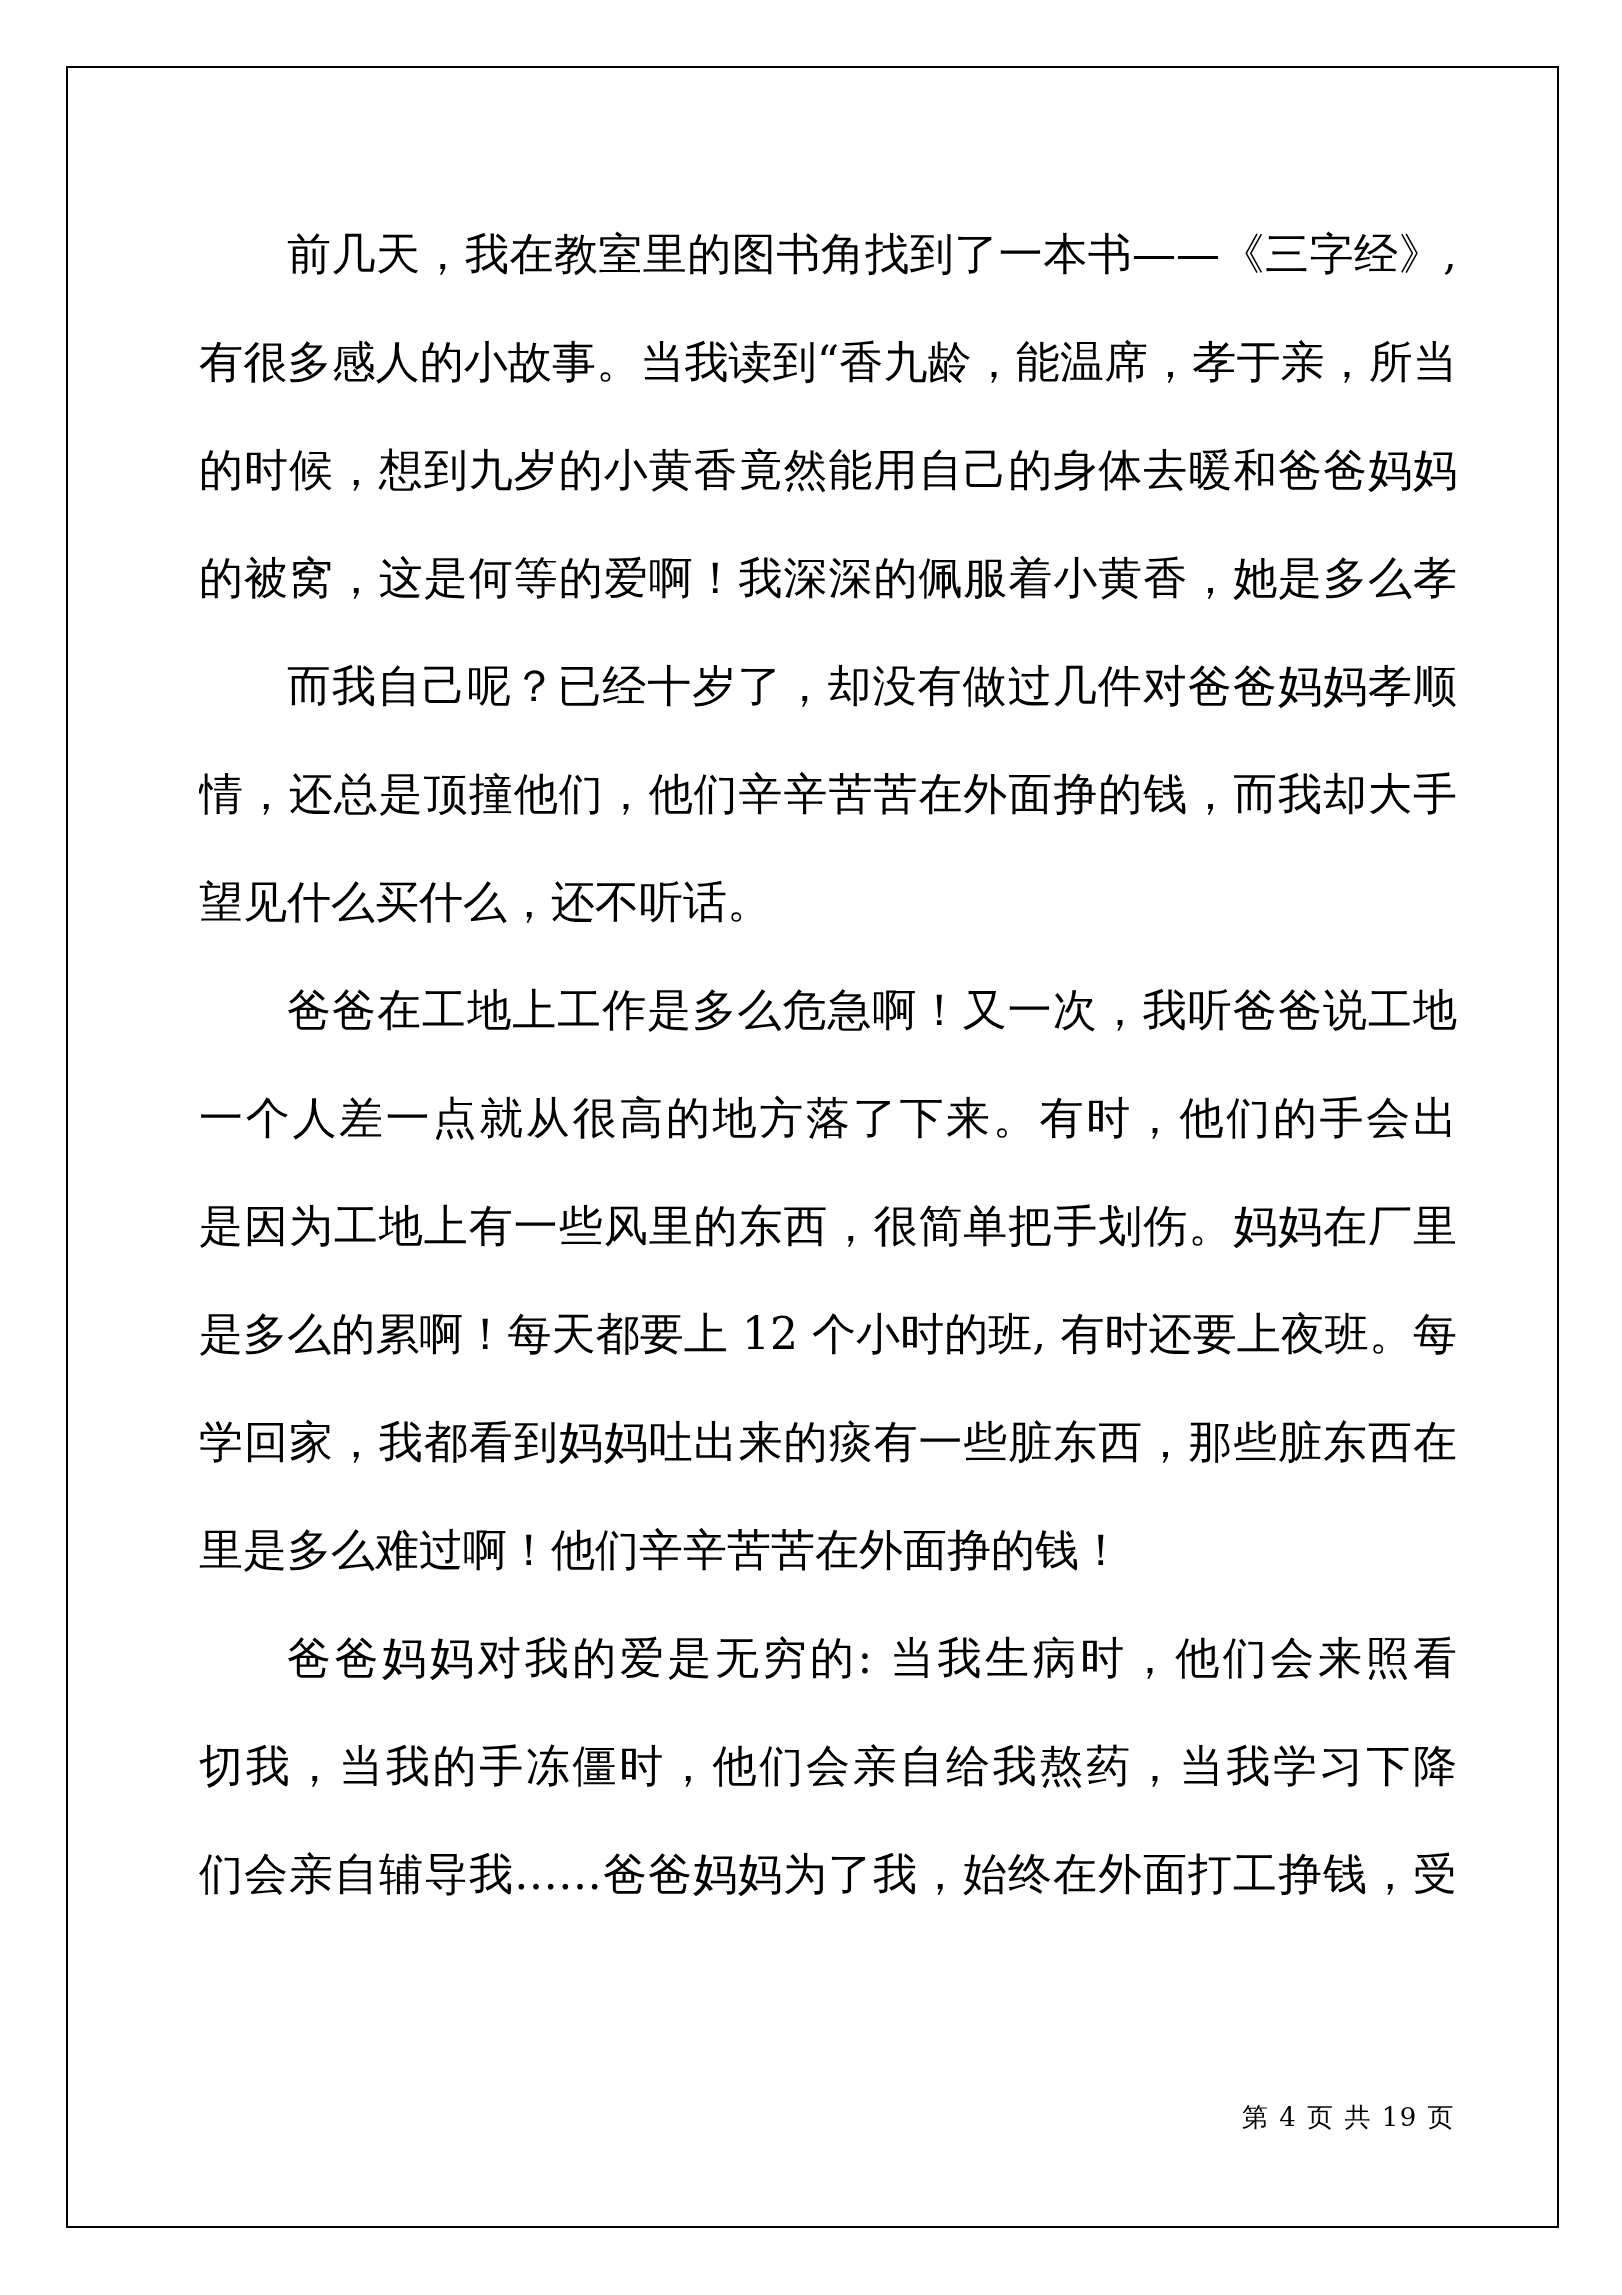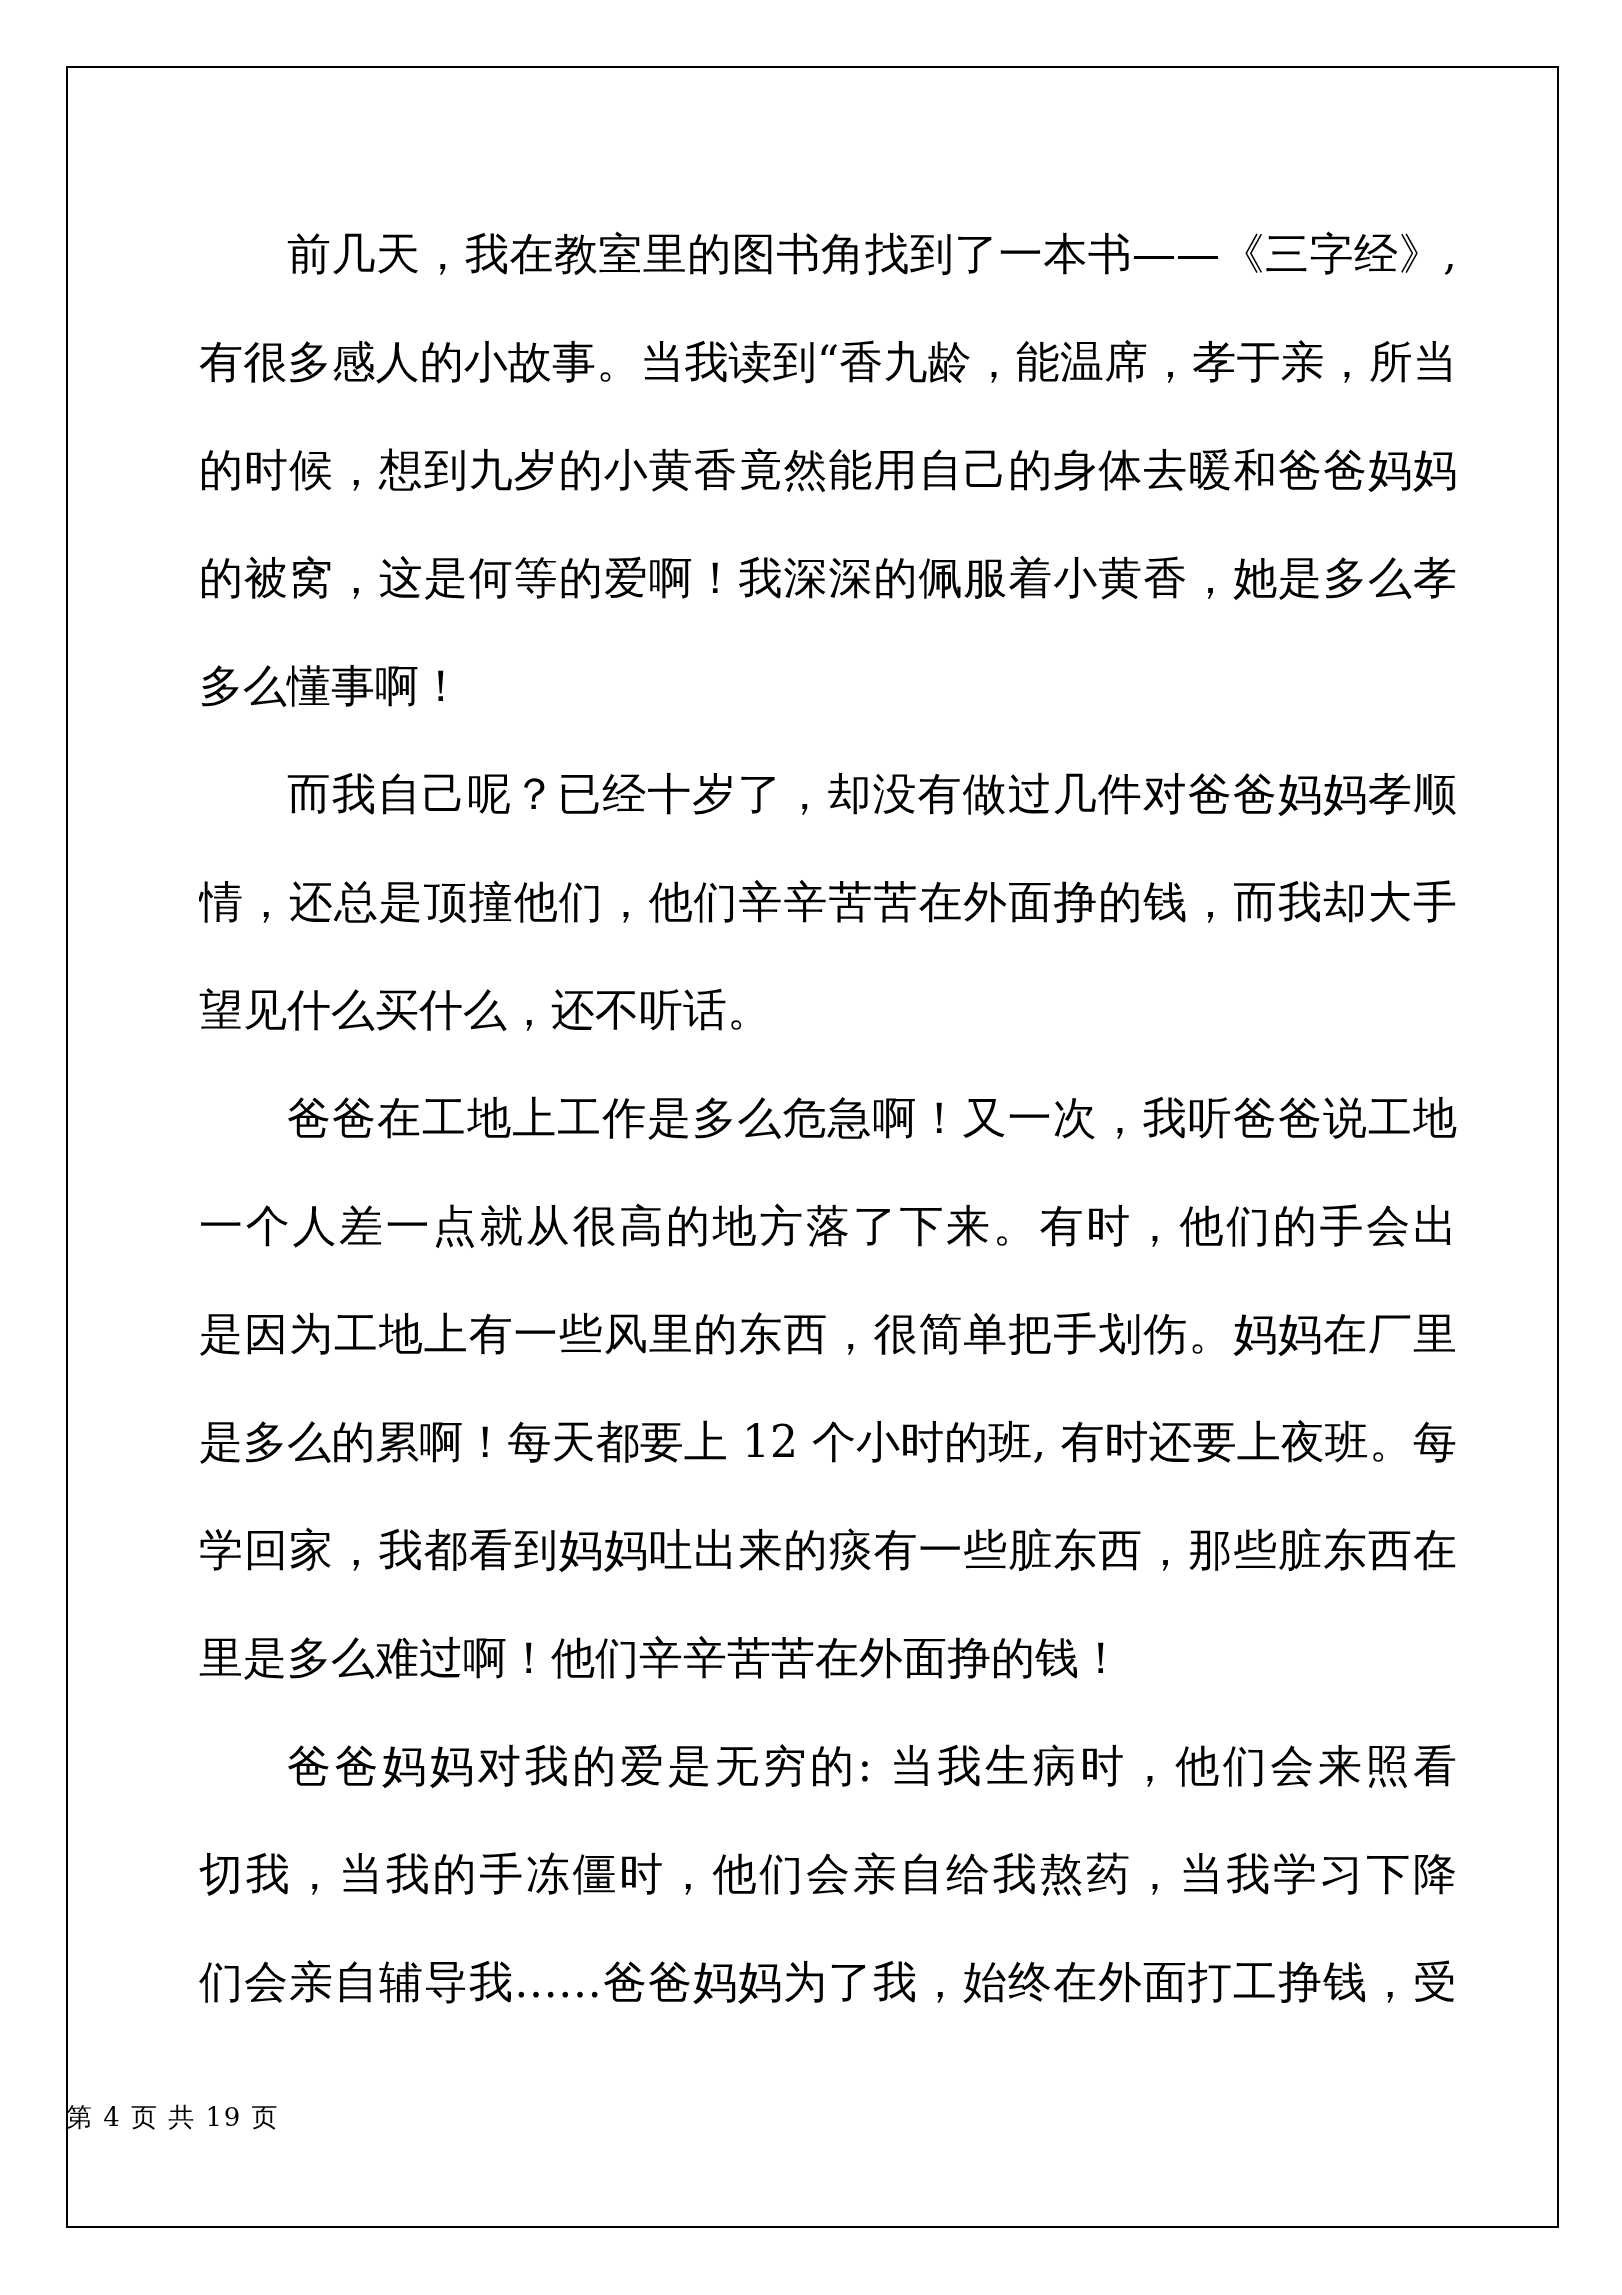--- a/index.html
+++ b/index.html
@@ -49,38 +49,37 @@
     padding-left: 88px;
   }
   .line.para-end {
     text-align-last: left;
   }
   .footer {
     position: absolute;
     left: 66px;
     top: 2098px;
     width: 1389px;
-    text-align: left;
+    text-align: right;
     font-size: 26px;
     line-height: 38px;
     letter-spacing: 1.5px;
     color: #000000;
   }
 </style>
 </head>
 <body>
 
 <div class="page-border"></div>
 
 <div class="doc-lines">
     <div class="line indent">前几天，我在教室里的图书角找到了一本书——《三字经》, 里面</div>
     <div class="line">有很多感人的小故事。当我读到“香九龄，能温席，孝于亲，所当执”</div>
     <div class="line">的时候，想到九岁的小黄香竟然能用自己的身体去暖和爸爸妈妈冰冷</div>
     <div class="line">的被窝，这是何等的爱啊！我深深的佩服着小黄香，她是多么孝顺，</div>
-    <div class="line para-end">多么懂事啊！</div>
     <div class="line indent">而我自己呢？已经十岁了，却没有做过几件对爸爸妈妈孝顺的事</div>
     <div class="line">情，还总是顶撞他们，他们辛辛苦苦在外面挣的钱，而我却大手大脚，</div>
     <div class="line para-end">望见什么买什么，还不听话。</div>
     <div class="line indent">爸爸在工地上工作是多么危急啊！又一次，我听爸爸说工地上有</div>
     <div class="line">一个人差一点就从很高的地方落了下来。有时，他们的手会出血，那</div>
     <div class="line">是因为工地上有一些风里的东西，很简单把手划伤。妈妈在厂里工作</div>
     <div class="line">是多么的累啊！每天都要上 12 个小时的班, 有时还要上夜班。每次放</div>
     <div class="line">学回家，我都看到妈妈吐出来的痰有一些脏东西，那些脏东西在喉咙</div>
     <div class="line para-end">里是多么难过啊！他们辛辛苦苦在外面挣的钱！</div>
     <div class="line indent">爸爸妈妈对我的爱是无穷的: 当我生病时，他们会来照看我、。关</div>

